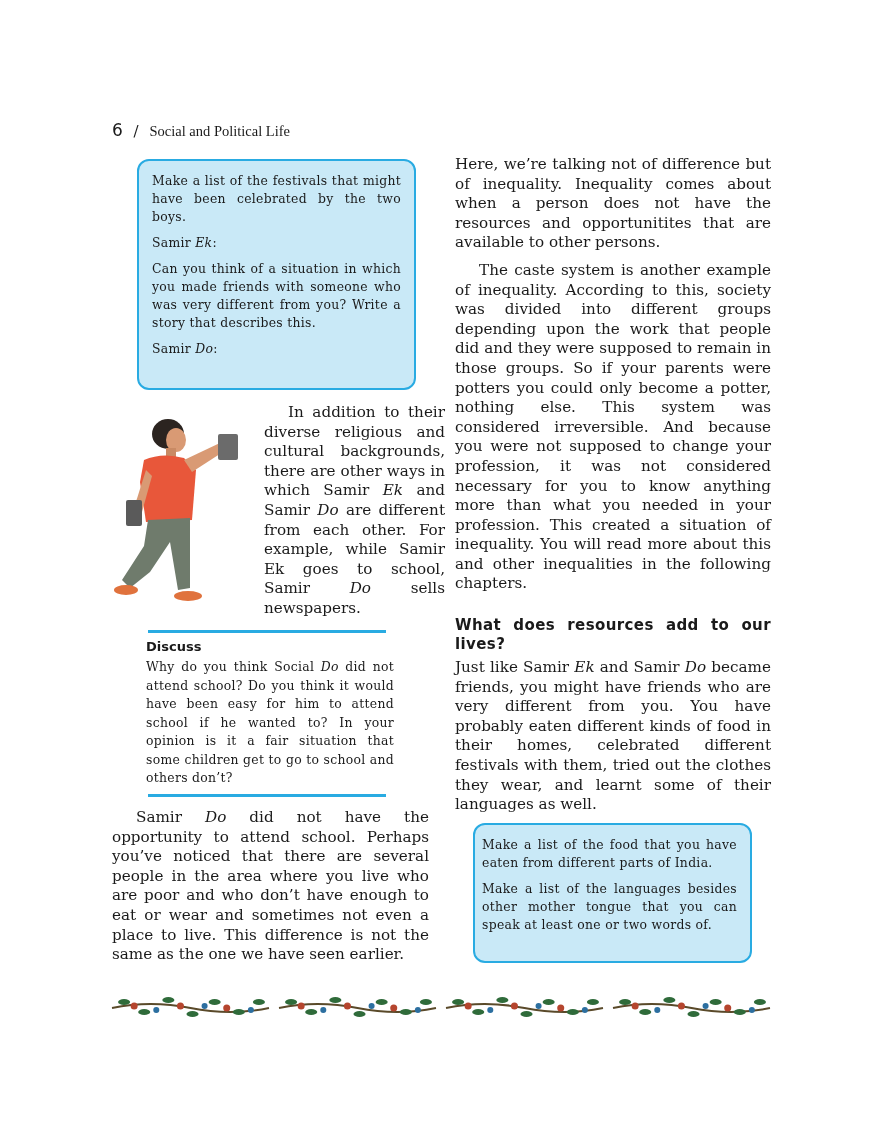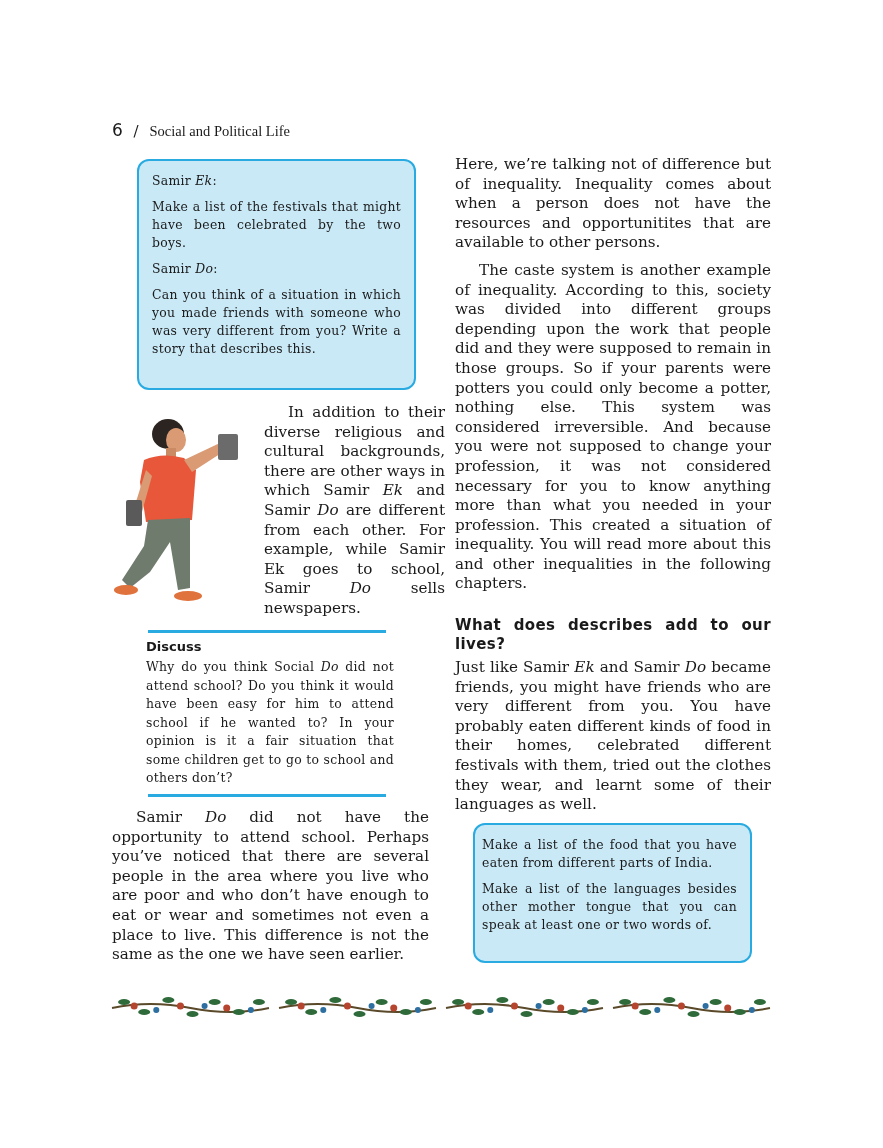--- a/index.html
+++ b/index.html
@@ -42,24 +42,24 @@
 </head>
 <body>
 
 <div class="header">
   <span class="num">6</span>
   <span class="sep">/</span>
   <span class="title">Social and Political Life</span>
 </div>
 
 <div class="activity-box box1">
+  <p>Make a list of the festivals that might have been celebrated by the two boys.</p>
   <p><span>Samir </span><em>Ek</em><span>:</span></p>
-  <p>Make a list of the festivals that might have been celebrated by the two boys.</p>
+  <p>Can you think of a situation in which you made friends with someone who was very different from you? Write a story that describes this.</p>
   <p><span>Samir </span><em>Do</em><span>:</span></p>
-  <p>Can you think of a situation in which you made friends with someone who was very different from you? Write a story that describes this.</p>
 </div>
 
 <div class="figure-area">
   <svg width="130" height="200" viewBox="0 0 130 200">
 
     <ellipse cx="58" cy="22" rx="16" ry="15" fill="#2b2420"></ellipse>
 
     <ellipse cx="66" cy="28" rx="10" ry="12" fill="#d99a74"></ellipse>
 
     <rect x="56" y="36" width="10" height="10" fill="#c98a64"></rect>
@@ -90,21 +90,21 @@
   <div class="rule"></div>
 </div>
 
 <div class="col-text samir-text">
   <p class="indent"><span>Samir </span><em>Do</em><span> did not have the opportunity to attend school. Perhaps you’ve noticed that there are several people in the area where you live who are poor and who don’t have enough to eat or wear and sometimes not even a place to live. This difference is not the same as the one we have seen earlier.</span></p>
 </div>
 
 <div class="col-text right-text">
   <p>Here, we’re talking not of difference but of inequality. Inequality comes about when a person does not have the resources and opportunitites that are available to other persons.</p>
   <p class="indent para-gap">The caste system is another example of inequality. According to this, society was divided into different groups depending upon the work that people did and they were supposed to remain in those groups. So if your parents were potters you could only become a potter, nothing else. This system was considered irreversible. And because you were not supposed to change your profession, it was not considered necessary for you to know anything more than what you needed in your profession. This created a situation of inequality. You will read more about this and other inequalities in the following chapters.</p>
-  <div class="section-heading">What does describes add to our lives?</div>
+  <div class="section-heading">What does resources add to our lives?</div>
   <p><span>Just like Samir </span><em>Ek</em><span> and Samir </span><em>Do</em><span> became friends, you might have friends who are very different from you. You have probably eaten different kinds of food in their homes, celebrated different festivals with them, tried out the clothes they wear, and learnt some of their languages as well.</span></p>
 </div>
 
 <div class="activity-box box2">
   <p>Make a list of the food that you have eaten from different parts of India.</p>
   <p>Make a list of the languages besides other mother tongue that you can speak at least one or two words of.</p>
 </div>
 
 <div class="border-strip">
   <svg class="border-seg" viewBox="0 0 160 34" preserveAspectRatio="none">

